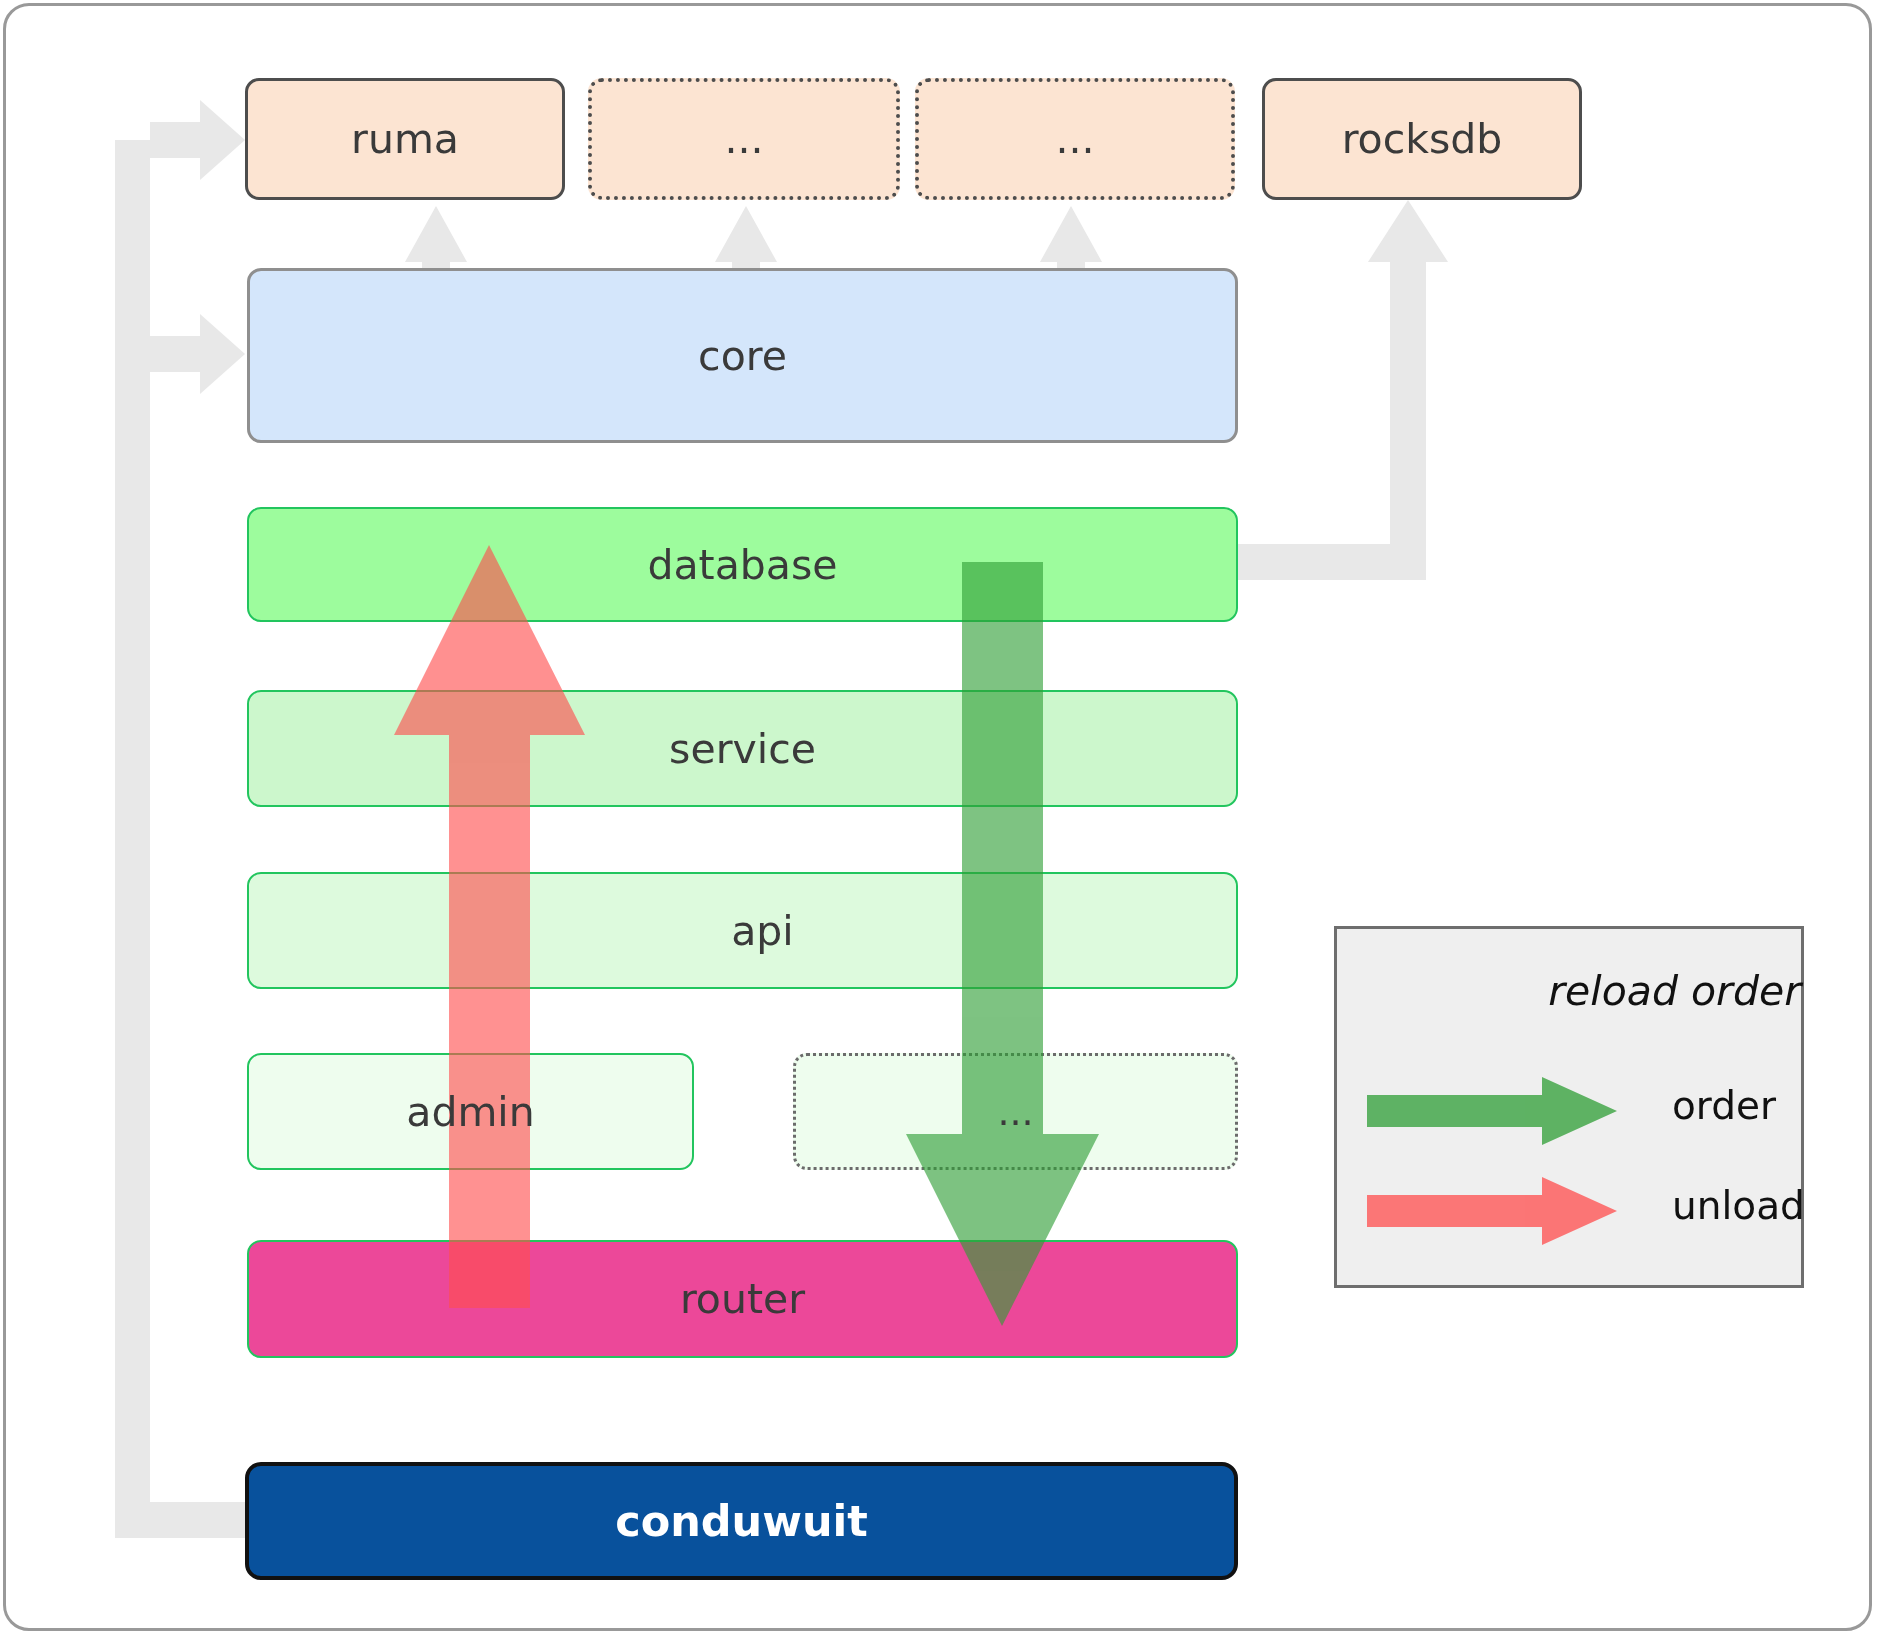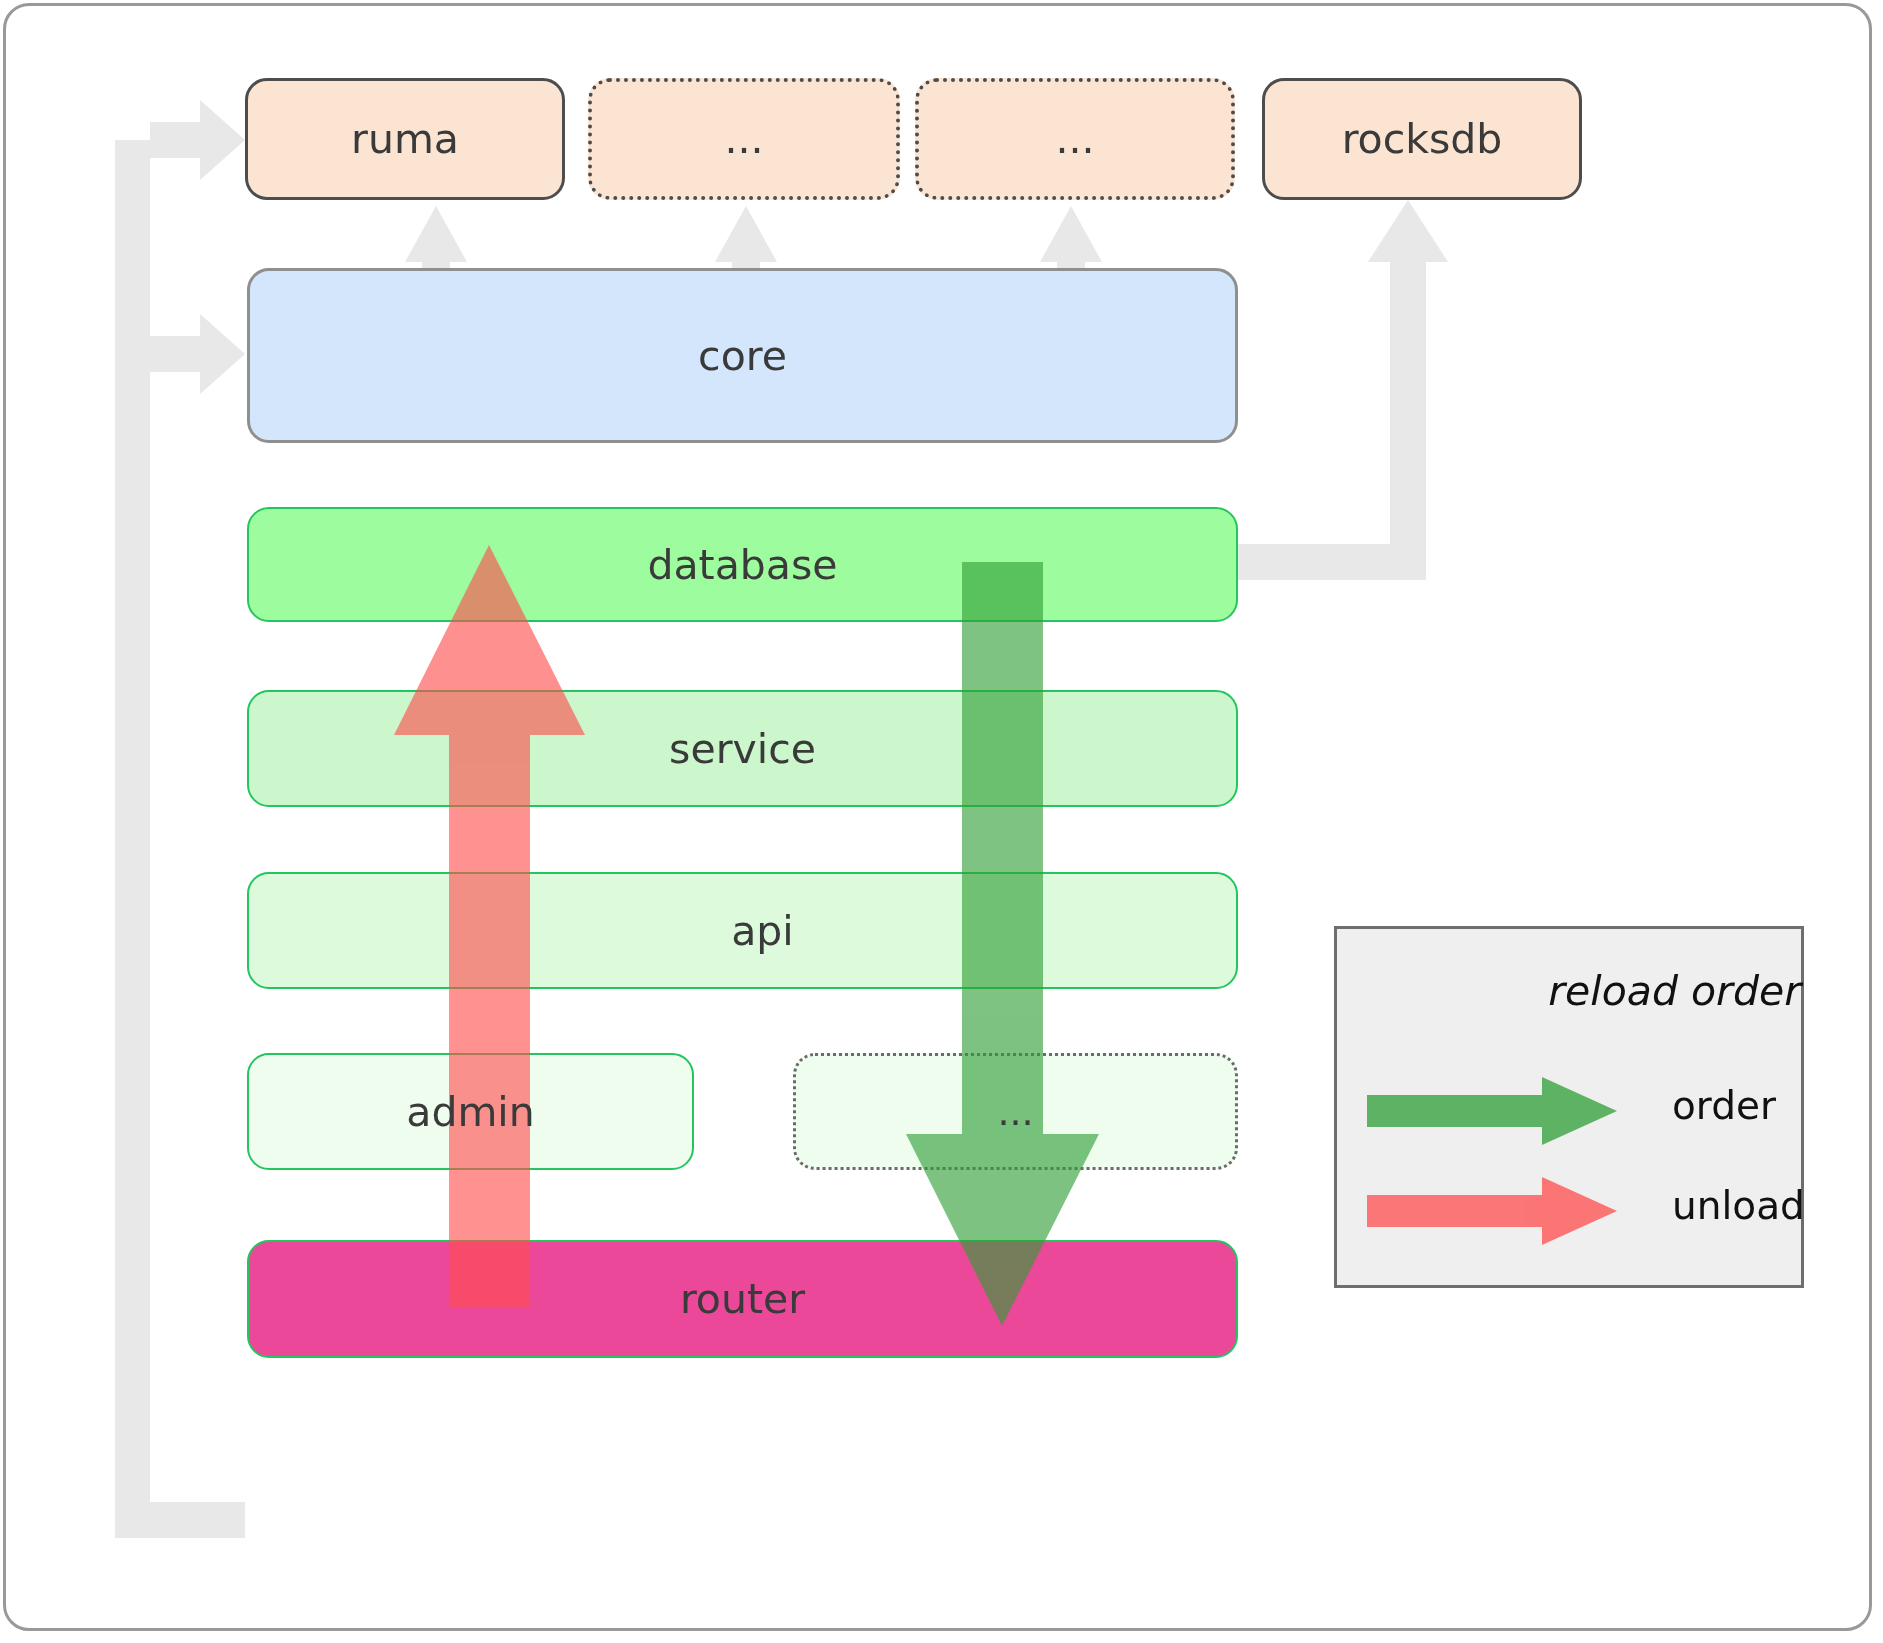--- a/index.html
+++ b/index.html
@@ -1,21 +1,21 @@
 <!DOCTYPE html>
 <html><head>
 <meta charset="utf-8">
 <style>
   html,body{margin:0;padding:0;background:#ffffff;}
   body{font-family:"DejaVu Sans","Liberation Sans",sans-serif;}
   #stage{position:relative;width:1883px;height:1643px;overflow:hidden;background:#fff;}
   #frame{position:absolute;left:3px;top:3px;width:1869px;height:1628px;
          border:3px solid #999999;border-radius:26px;background:#ffffff;box-sizing:border-box;}
   .node{position:absolute;box-sizing:border-box;display:flex;align-items:center;
-        justify-content:center;border-radius:22px;}
+        justify-content:center;border-radius:14px;}
   .node span{position:relative;z-index:3;}
   .dep{border:3px solid #4d4d4d;background:#fce4d2;color:#3a3a3a;font-size:41px;}
   .dep.dotted{border-style:dotted;border-width:4px;}
   .core{border:3px solid #8f8f8f;background:#d4e6fb;color:#3a3a3a;font-size:41px;}
   .layer{border:2px solid #22c55e;color:#3a3a3a;font-size:41px;}
   .db{background:#9dfc9d;}
   .svc{background:#ccf7cc;}
   .api{background:#ddfadd;}
   .adm{background:#eefdee;}
   .dots{background:#eefdee;border-style:dotted;border-width:3px;border-color:#6b6b6b;}
@@ -84,20 +84,23 @@
   <div class="node layer adm" style="left:247px;top:1053px;width:447px;height:117px;">
     <span>admin</span>
   </div>
   <div class="node layer dots" style="left:793px;top:1053px;width:445px;height:117px;font-size:38px;">
     <span>...</span>
   </div>
   <div class="node layer rtr" style="left:247px;top:1240px;width:991px;height:118px;">
     <span>router</span>
   </div>
 
+  <div class="node root" style="left:245px;top:1462px;width:993px;height:118px;">
+    <span>conduwuit</span>
+  </div>
 
   <svg class="gsvg" viewBox="0 0 1883 1643">
 
     <g opacity="0.62">
       <rect x="449" y="650" width="81" height="658" fill="#ff4d4d"></rect>
       <path d="M 489 545 L 585 735 L 530 735 L 530 748 L 449 748 L 449 735 L 394 735 Z" fill="#ff4d4d"></path>
     </g>
 
     <g opacity="0.62">
       <rect x="962" y="562" width="81" height="670" fill="#2e9e35"></rect>

